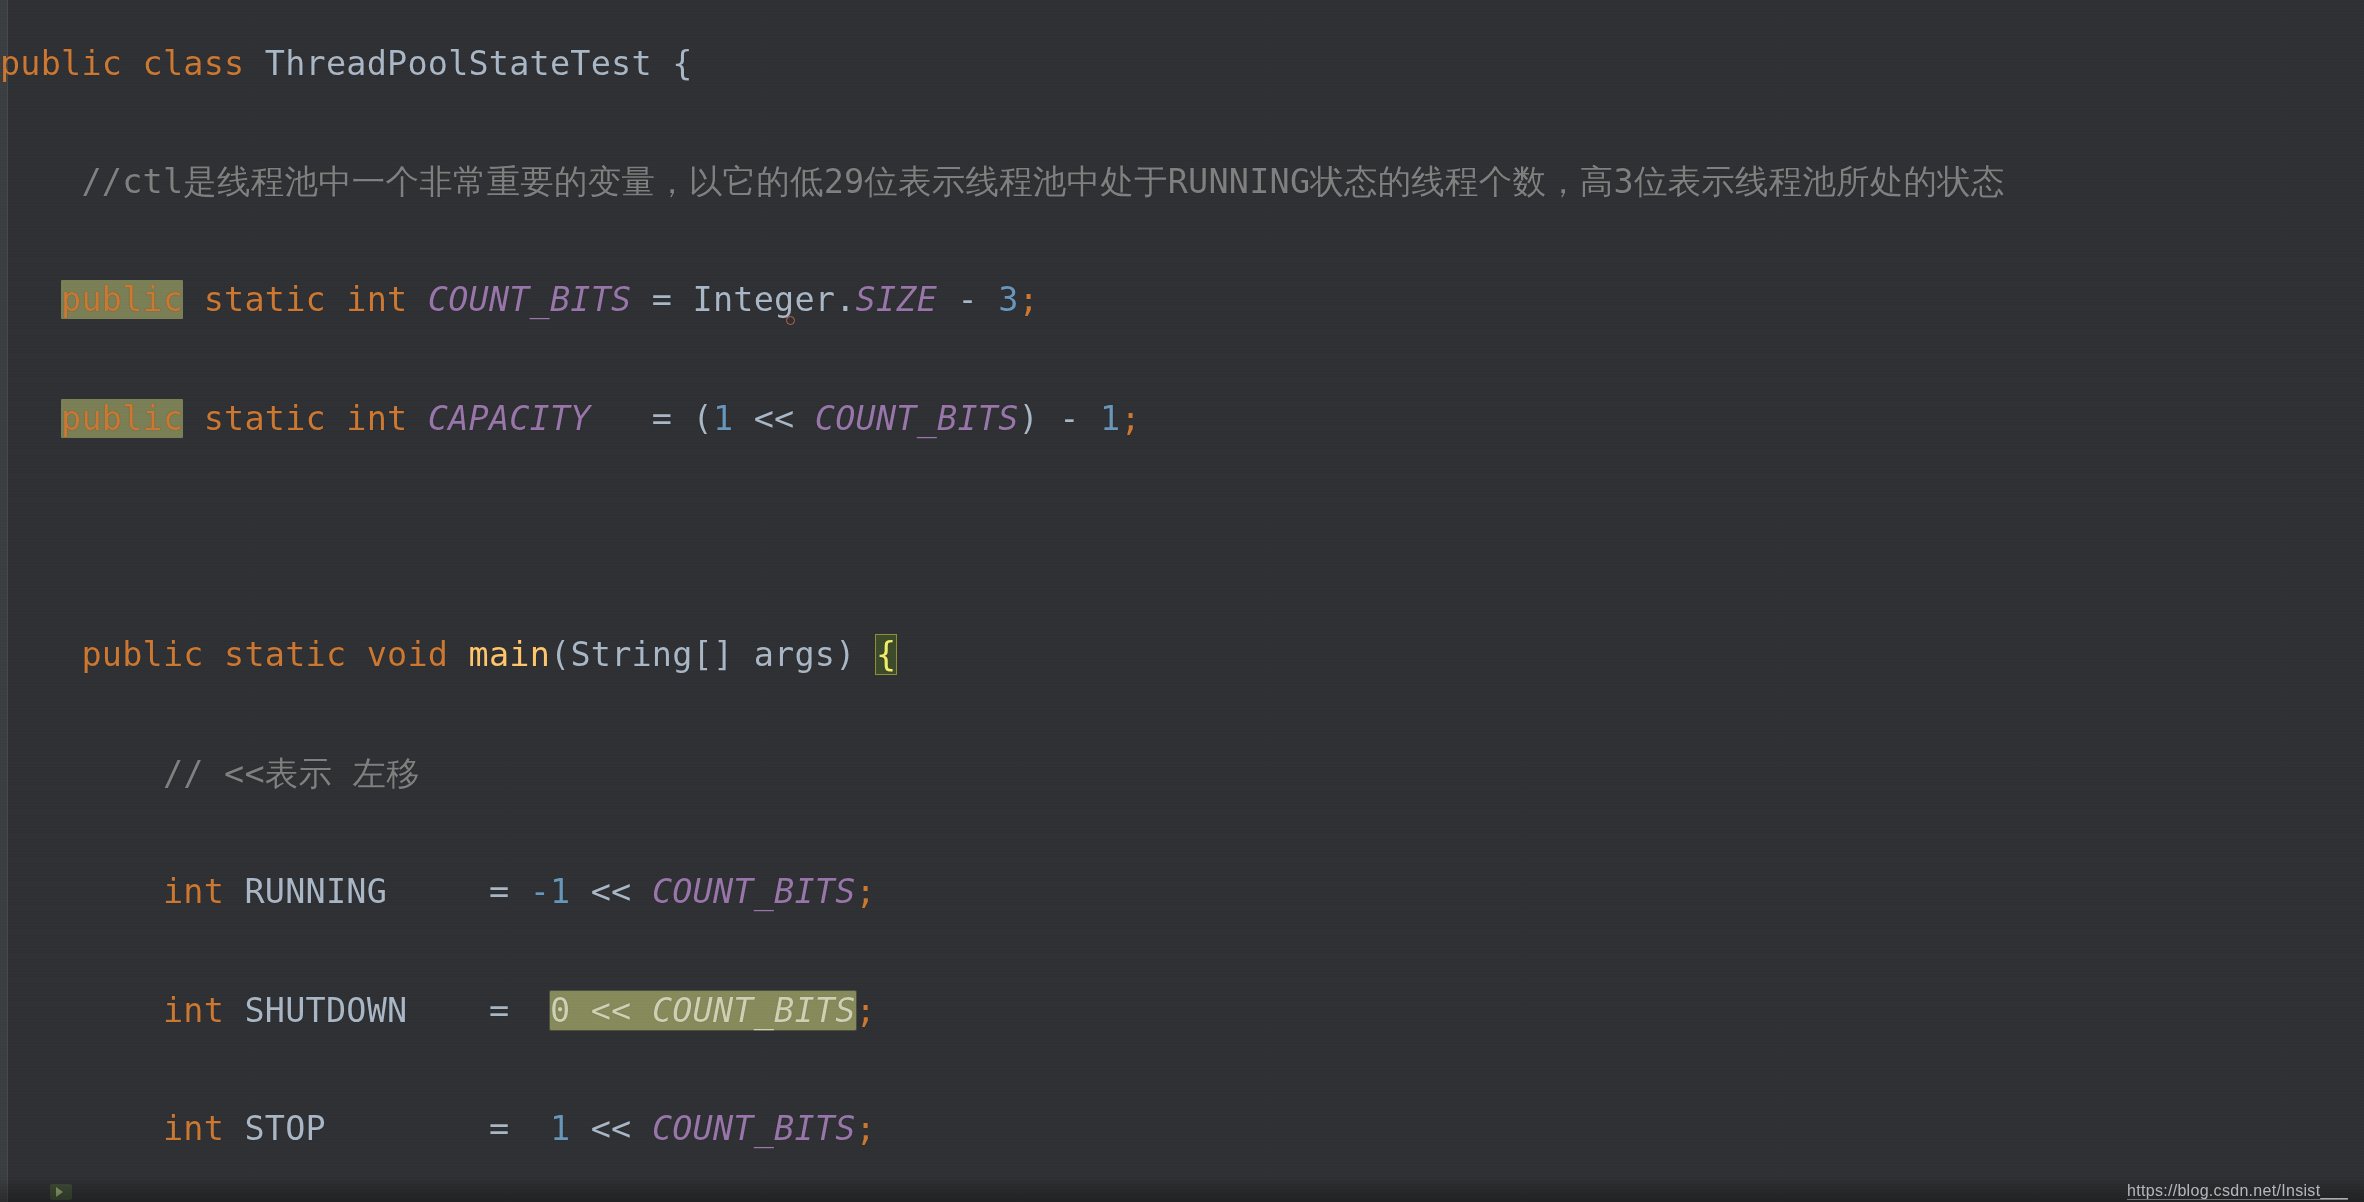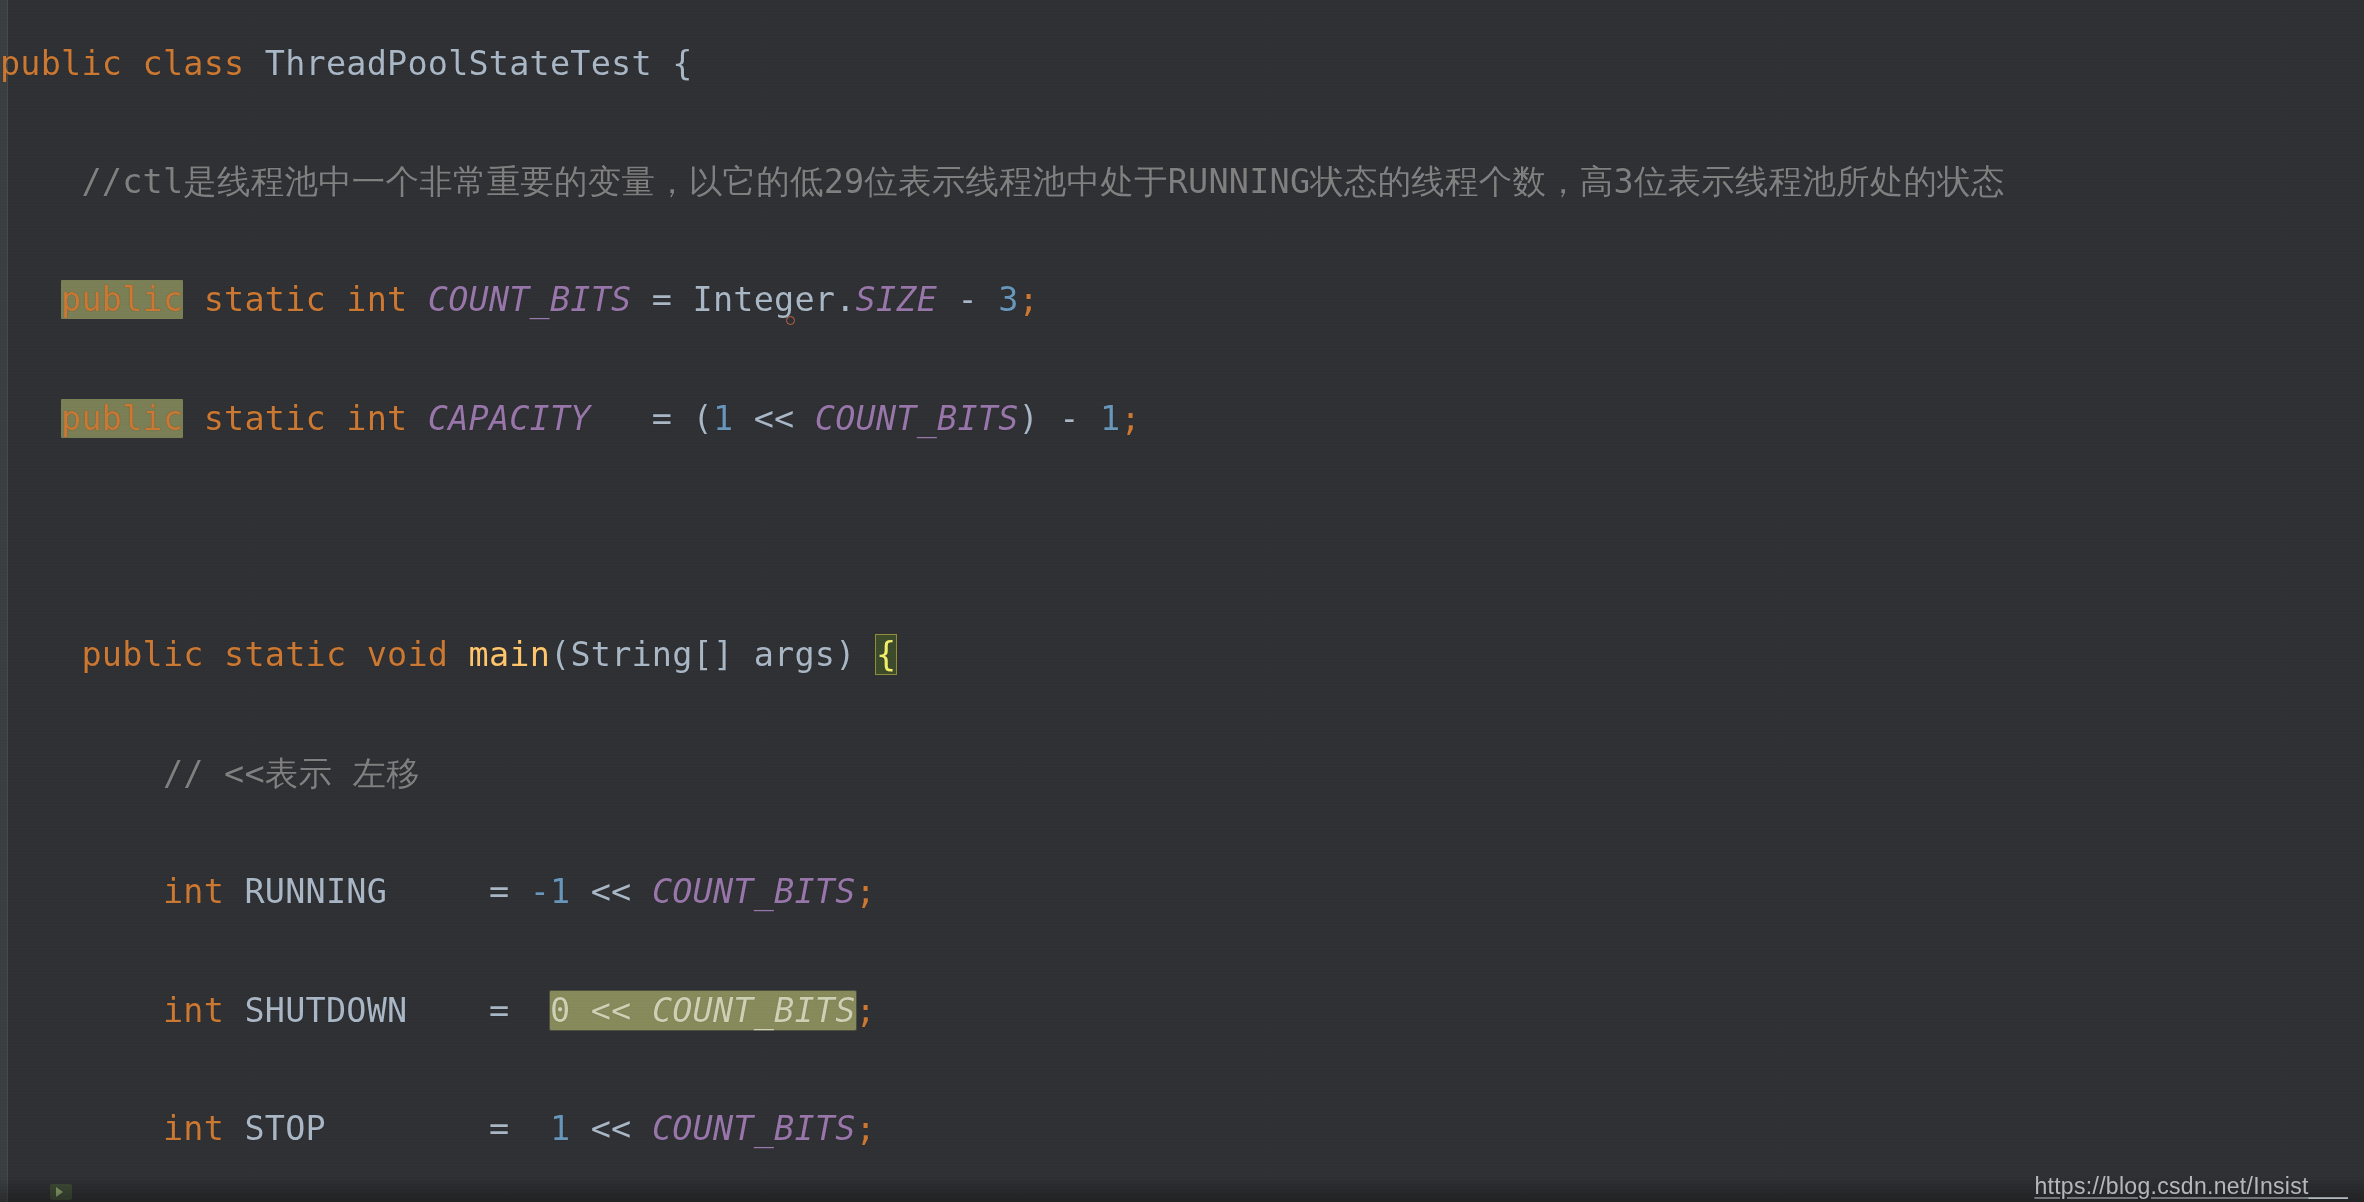--- a/index.html
+++ b/index.html
@@ -117,21 +117,21 @@
     background: transparent;
     opacity: 0.85;
   }
 
   
   #watermark {
     position: absolute;
     right: 16px;
     bottom: 2px;
     font-family: "Liberation Sans", sans-serif;
-    font-size: 23px;
+    font-size: 16px;
     color: #bfc4c9;
     opacity: 0.92;
     letter-spacing: 0.3px;
     text-decoration: underline;
     text-decoration-color: rgba(191,196,201,0.55);
     text-underline-offset: 3px;
     white-space: nowrap;
     text-align: center;
   }
 

